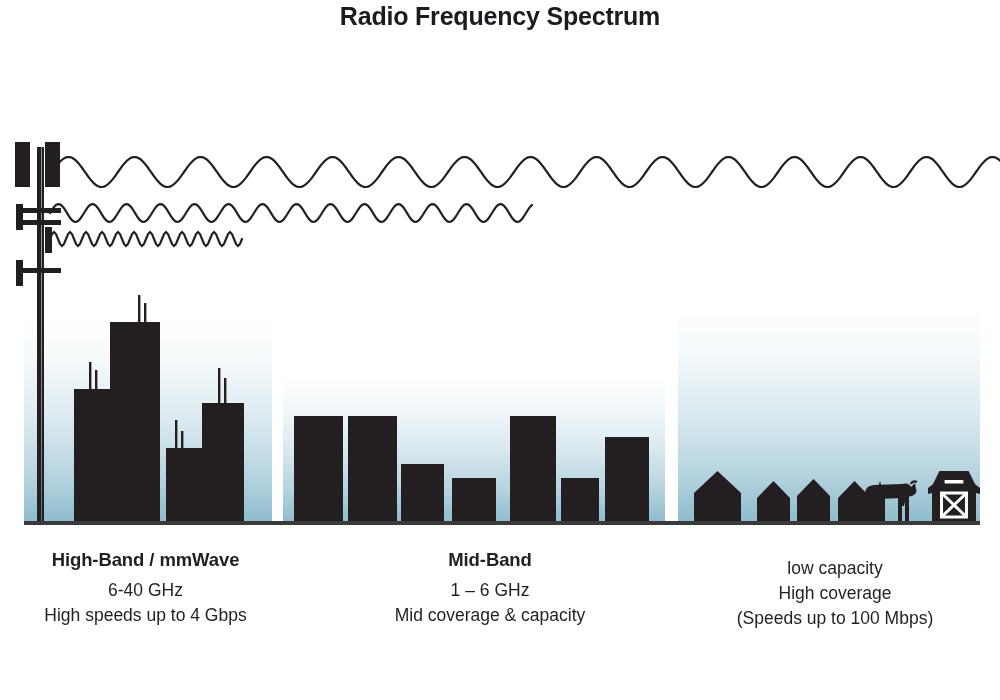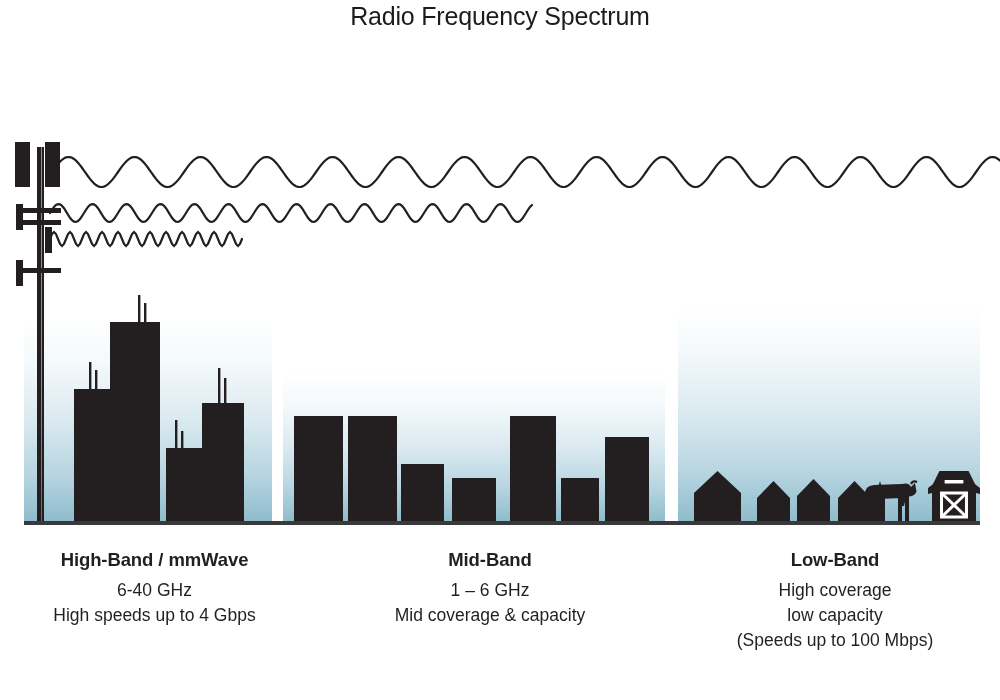--- a/index.html
+++ b/index.html
@@ -22,21 +22,21 @@
     height: 700px;
   }
   .title {
     position: absolute;
     top: 2px;
     left: 0;
     width: 1000px;
     text-align: center;
     font-family: "Liberation Sans", sans-serif;
     font-size: 25px;
-    font-weight: normal;
+    font-weight: bold;
     letter-spacing: -0.2px;
     color: #1b1b22;
   }
   .scene {
     position: absolute;
     left: 0;
     top: 0;
     width: 1000px;
     height: 540px;
   }
@@ -59,21 +59,21 @@
     letter-spacing: -0.1px;
   }
   .band-lines {
     margin-top: 7px;
     font-size: 17.5px;
     line-height: 25px;
     font-weight: normal;
     color: #231f20;
   }
   .band-lines div { white-space: nowrap; }
-  .band-1 { left: 12px;   top: 9px;  width: 285px; }
+  .band-1 { left: 3px;   top: 9px;  width: 285px; }
   .band-2 { left: 350px; top: 9px;  width: 280px; }
   .band-3 { left: 690px; top: 9px;  width: 290px; }
 </style>
 </head>
 <body>
 
 <div id="infographic">
 
   <div class="title">Radio Frequency Spectrum</div>
 
@@ -180,22 +180,21 @@
       </div>
     </div>
     <div class="band-label band-2">
       <div class="band-title">Mid-Band</div>
       <div class="band-lines">
         <div>1 – 6 GHz</div>
         <div>Mid coverage &amp; capacity</div>
       </div>
     </div>
     <div class="band-label band-3">
-      <div class="band-title">Low-Band</div>
       <div class="band-lines">
+        <div>low capacity</div>
         <div>High coverage</div>
-        <div>low capacity</div>
         <div>(Speeds up to 100 Mbps)</div>
       </div>
     </div>
   </div>
 
 </div>
 
 </body></html>

